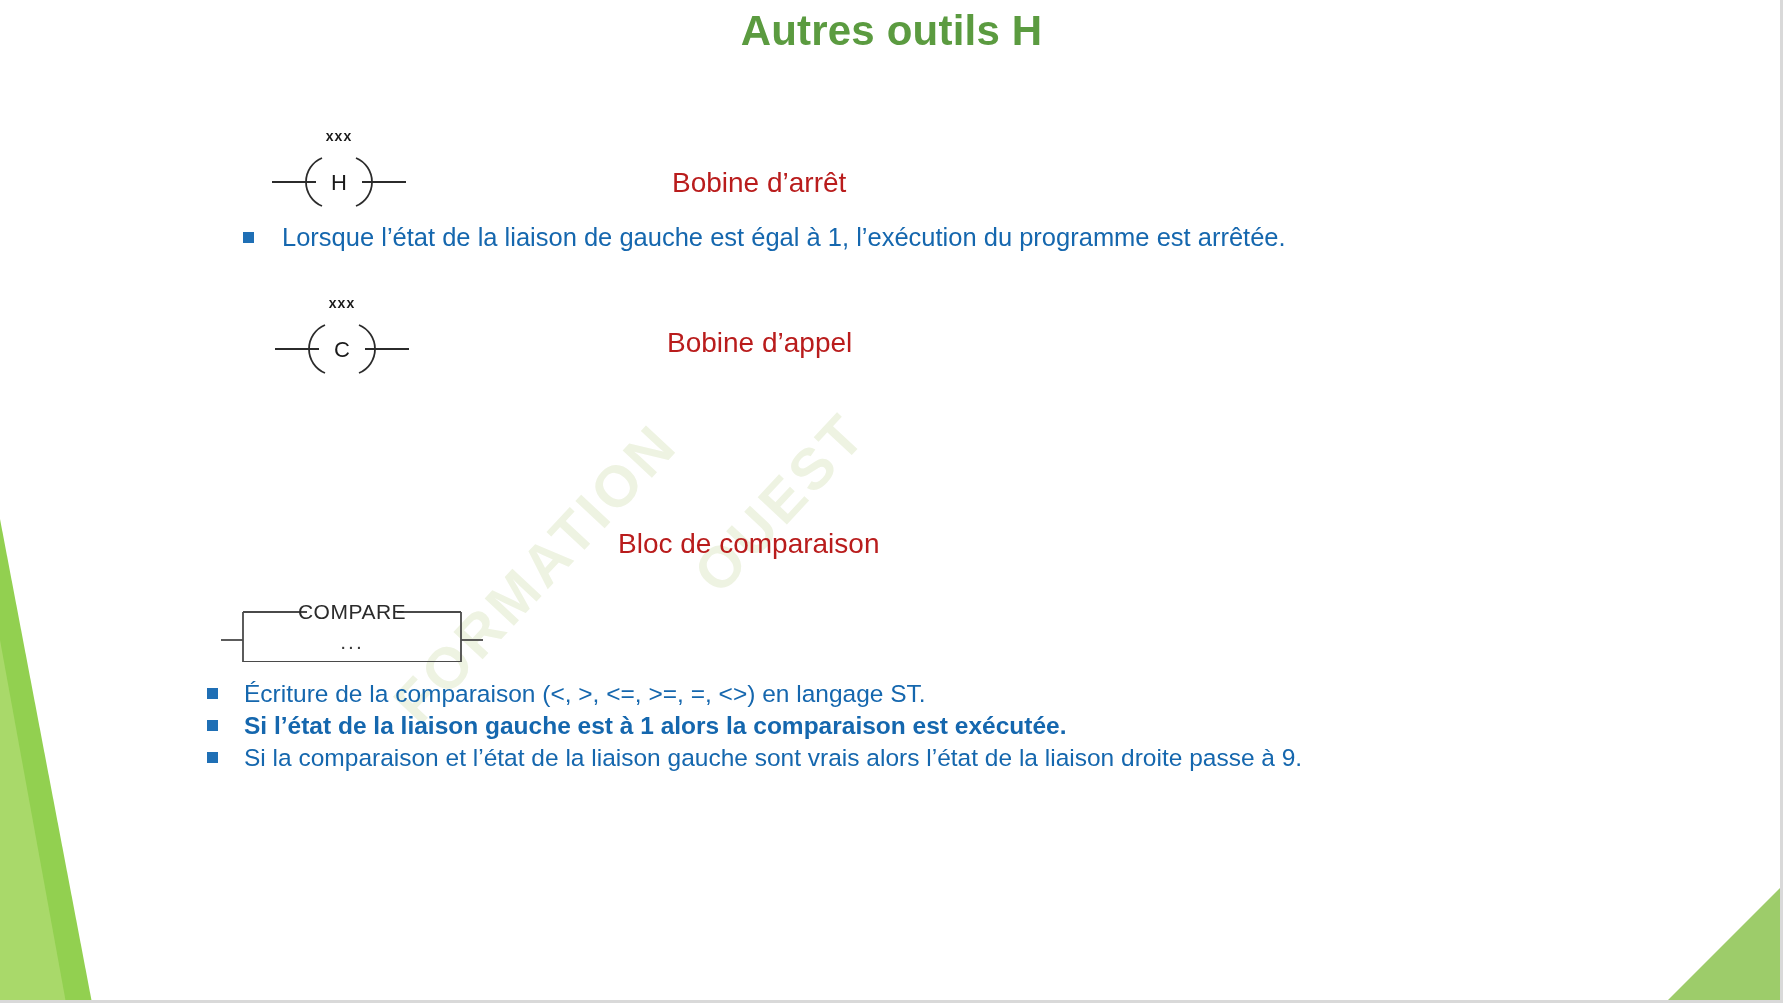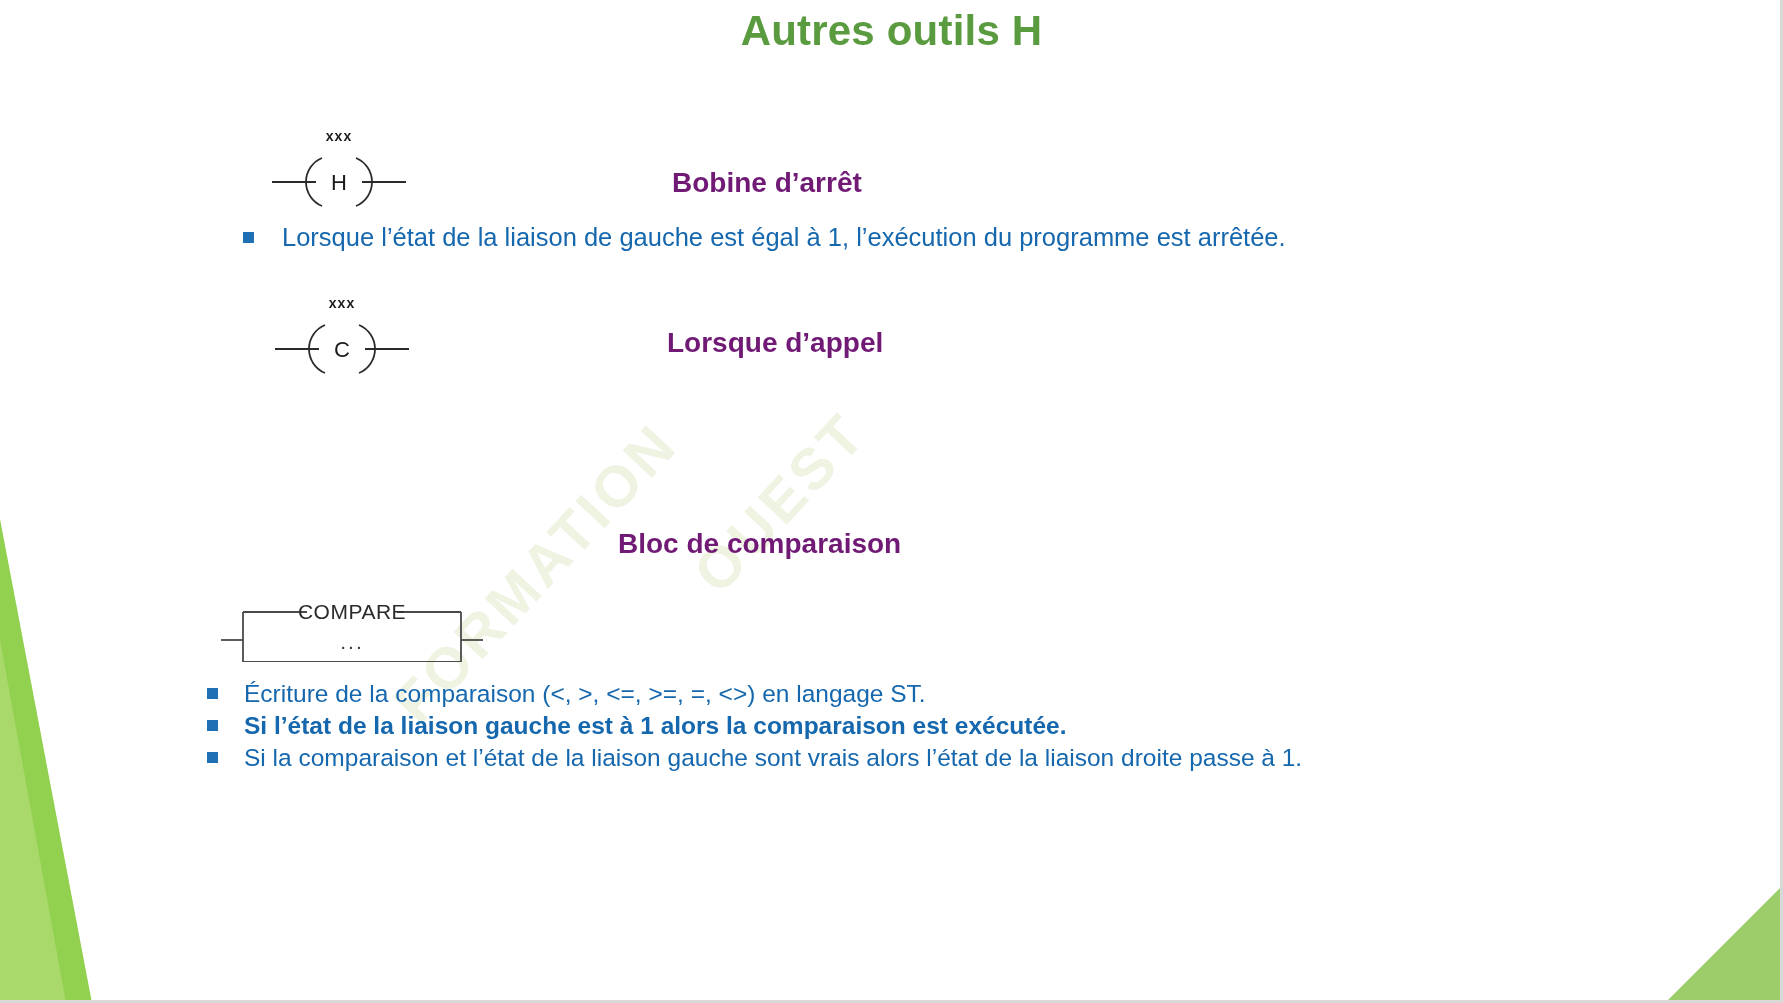--- a/index.html
+++ b/index.html
@@ -76,22 +76,22 @@
     font-size:42px;
     font-weight:bold;
     color:#5b9b40;
     letter-spacing:0.2px;
     z-index:6;
   }
   
   .heading{
     position:absolute;
     font-size:28px;
-    font-weight:bold;
-    color:#701a75;
+    font-weight:normal;
+    color:#b91c1c;
     z-index:6;
     white-space:nowrap;
   }
   .h-arret{ left:672px; top:167px; }
   .h-appel{ left:667px; top:327px; }
   .h-bloc { left:618px; top:528px; }
   
   .bullet-row{
     position:absolute;
     display:flex;
@@ -199,21 +199,21 @@
     <div class="coil-label">xxx</div>
     <svg width="134" height="60" viewBox="0 0 134 60" style="position:absolute;left:0;top:22px;">
       <line x1="0" y1="32" x2="44" y2="32" stroke="#2b2b2b" stroke-width="1.8"></line>
       <line x1="90" y1="32" x2="134" y2="32" stroke="#2b2b2b" stroke-width="1.8"></line>
       <path d="M 50 8 A 26 26 0 0 0 50 56" fill="none" stroke="#2b2b2b" stroke-width="1.8"></path>
       <path d="M 84 8 A 26 26 0 0 1 84 56" fill="none" stroke="#2b2b2b" stroke-width="1.8"></path>
       <text x="67" y="40" text-anchor="middle" font-family="Liberation Sans, sans-serif" font-size="22" fill="#1a1a1a">C</text>
     </svg>
   </div>
 
-  <div class="heading h-appel">Lorsque d’appel</div>
+  <div class="heading h-appel">Bobine d’appel</div>
 
 
   <div class="heading h-bloc">Bloc de comparaison</div>
 
   <div class="cmp">
     <svg width="262" height="62" viewBox="0 0 262 62" style="position:absolute;left:0;top:0;">
 
       <line x1="0" y1="40" x2="22" y2="40" stroke="#4a4a4a" stroke-width="1.8"></line>
 
       <line x1="240" y1="40" x2="262" y2="40" stroke="#4a4a4a" stroke-width="1.8"></line>
@@ -232,18 +232,18 @@
   <div class="bullet-row b3">
     <span class="bullet-mark"></span>
     <span class="bullet-text">Écriture de la comparaison (&lt;, &gt;, &lt;=, &gt;=, =, &lt;&gt;) en langage ST.</span>
   </div>
   <div class="bullet-row b4">
     <span class="bullet-mark"></span>
     <span class="bullet-text">Si l’état de la liaison gauche est à 1 alors la comparaison est exécutée.</span>
   </div>
   <div class="bullet-row b5">
     <span class="bullet-mark"></span>
-    <span class="bullet-text">Si la comparaison et l’état de la liaison gauche sont vrais alors l’état de la liaison droite passe à 1.</span>
+    <span class="bullet-text">Si la comparaison et l’état de la liaison gauche sont vrais alors l’état de la liaison droite passe à 9.</span>
   </div>
 
   <div class="edge-bottom"></div>
   <div class="edge-right"></div>
 </div>
 
 </body></html>

